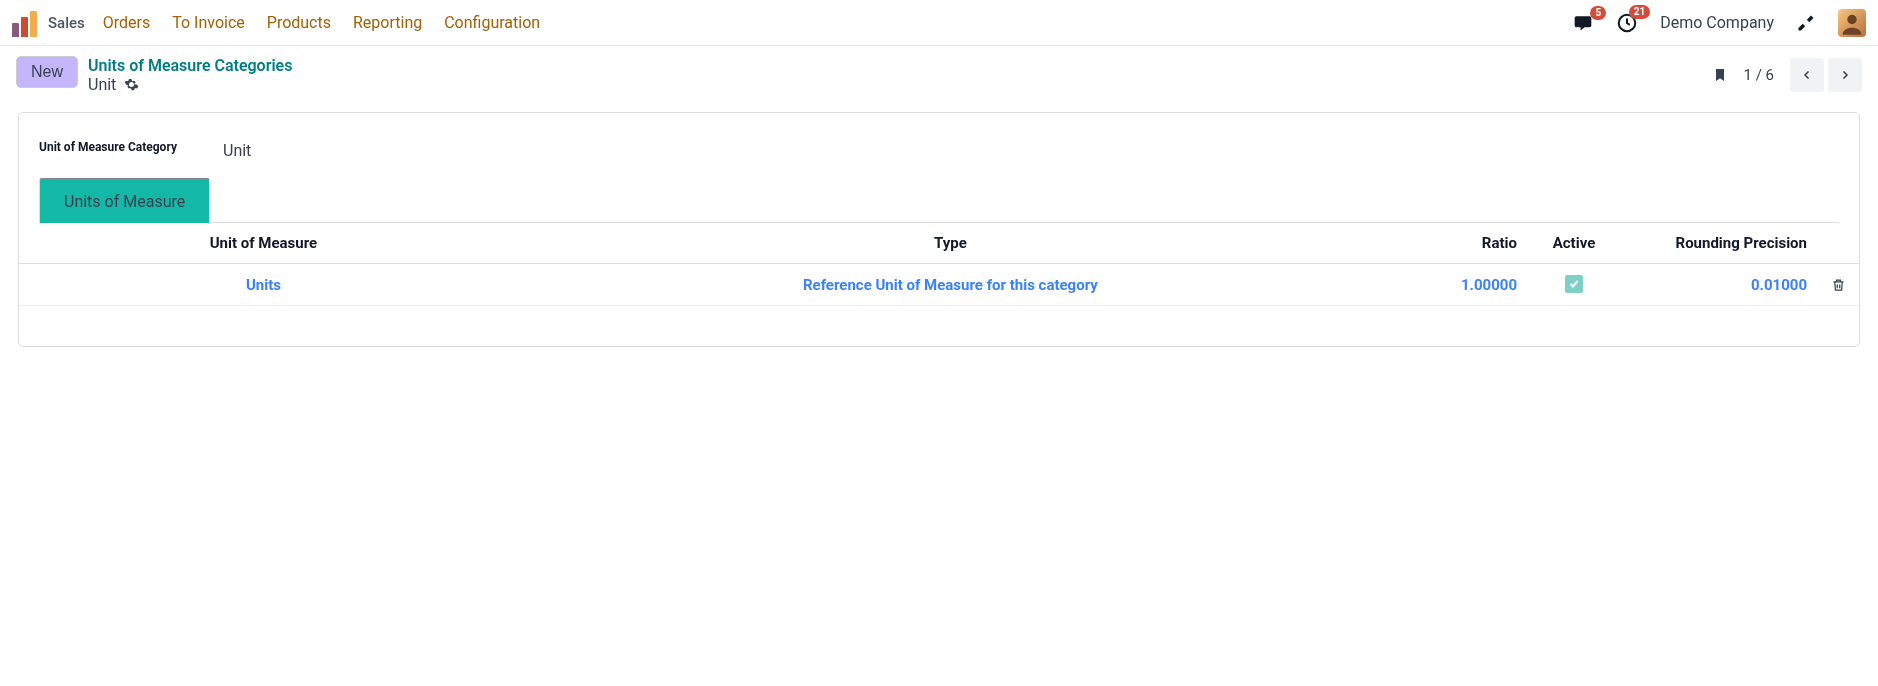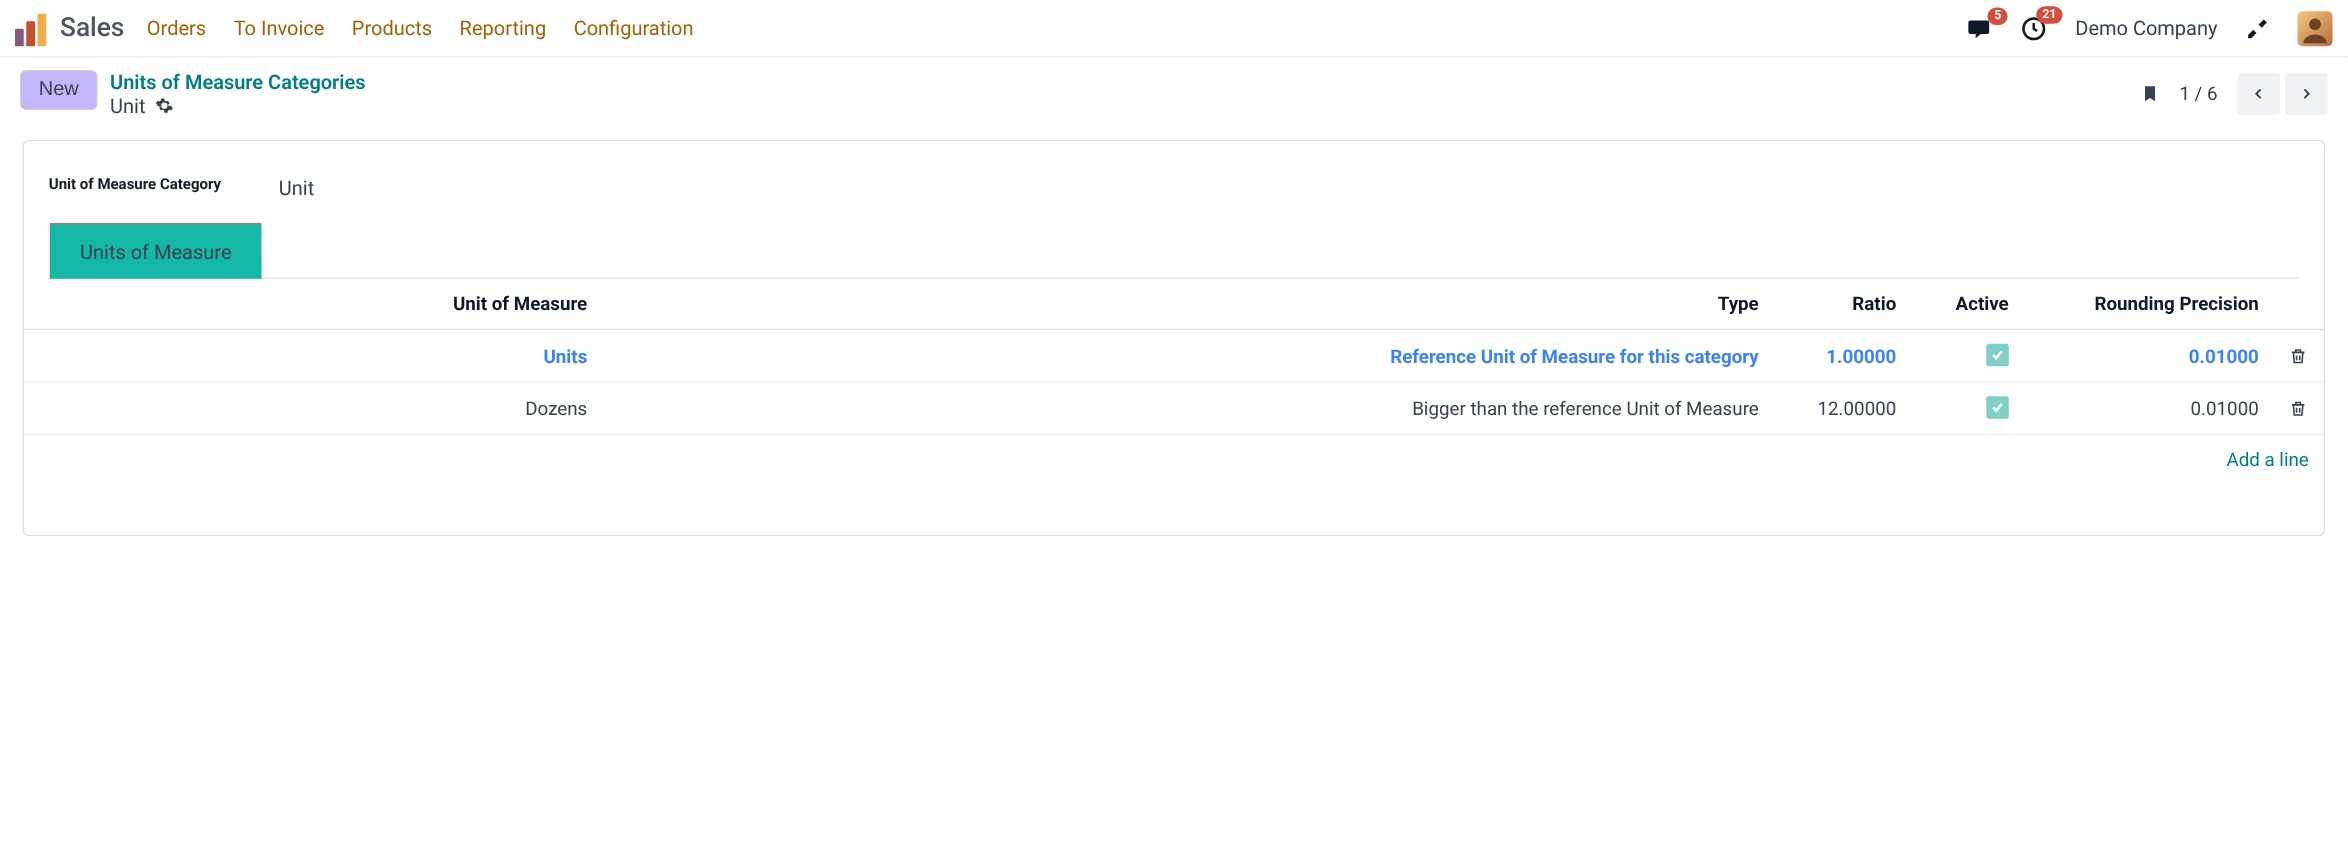--- a/index.html
+++ b/index.html
@@ -6,21 +6,21 @@
   body { font-family: -apple-system, BlinkMacSystemFont, "Segoe UI", Roboto, "Helvetica Neue", Arial, sans-serif; font-size: 15px; color: #374151; background: #fff; }
   
   
   .navbar { display: flex; align-items: center; padding: 6px 12px; border-bottom: 1px solid #e5e7eb; height: 46px; }
   .nav-left { display: flex; align-items: center; gap: 4px; }
   .app-logo { width: 28px; height: 28px; display: flex; align-items: flex-end; gap: 2px; margin-right: 4px; }
   .app-logo .bar { width: 7px; border-radius: 1px 1px 0 0; }
   .app-logo .bar.b1 { height: 14px; background: #875A7B; }
   .app-logo .bar.b2 { height: 20px; background: #c74f30; }
   .app-logo .bar.b3 { height: 26px; background: #f0ad4e; }
-  .app-name { font-size: 21px; font-weight: 500; color: #4b5563; margin-right: 14px; }
+  .app-name { font-size: 15px; font-weight: 500; color: #4b5563; margin-right: 14px; }
   .nav-menu { display: flex; gap: 22px; }
   .nav-menu a { color: #a16207; text-decoration: none; font-size: 16px; cursor: pointer; }
   .nav-right { margin-left: auto; display: flex; align-items: center; gap: 22px; }
   .nav-ico-wrap { position: relative; display: flex; align-items: center; cursor: pointer; }
   .badge { position: absolute; top: -7px; right: -12px; background: #d44c3b; color: #fff; font-size: 10px; font-weight: 700; border-radius: 9px; padding: 1px 5px; line-height: 12px; min-width: 14px; text-align: center; }
   .company-name { font-size: 16px; color: #374151; cursor: pointer; }
   .avatar { width: 28px; height: 28px; border-radius: 4px; background: linear-gradient(135deg,#f5c77e,#b86f3f); display:flex; align-items:center; justify-content:center; overflow:hidden;}
   
   
   .control-panel { display: flex; align-items: center; padding: 10px 16px 18px 16px; }
@@ -40,21 +40,21 @@
   .form-label { font-weight: 700; color: #111827; width: 160px; font-size: 12px; line-height: 1.35; }
   .form-value { font-size: 16px; color: #374151; padding-top: 2px; }
   
   
   .tabs { display: flex; border-bottom: 1px solid #ddd; margin-top: 12px; }
   .tab { padding: 12px 24px; border: 1px solid transparent; border-bottom: none; cursor: pointer; font-size: 16px; color: #374151;}
   .tab.active { border-color: #ddd; border-top: 2px solid #888; background: #14b8a6; margin-bottom: -1px; border-radius: 3px 3px 0 0; }
   
   
   .uom-table { width: calc(100% + 40px); margin-left: -20px; margin-right: -20px; border-collapse: collapse; }
-  .uom-table th, .uom-table td { padding: 11px 12px; text-align: right; border-bottom: 1px solid #eee; font-size: 15px; }
+  .uom-table th, .uom-table td { padding: 11px 12px; text-align: center; border-bottom: 1px solid #eee; font-size: 15px; }
   .uom-table th { font-weight: 700; color: #111827; border-bottom: 1px solid #ddd; }
   .uom-table th:first-child, .uom-table td:first-child { padding-left: 38px; }
   .col-ratio { text-align: right !important; width: 110px; }
   .col-active { width: 90px; }
   .col-rounding { text-align: right !important; width: 200px; }
   .col-actions { width: 40px; text-align: center !important; }
   tr.ref td { font-weight: 700; color:#3b82f6; }
   .chk { display: inline-flex; width: 18px; height: 18px; background: #7fcfc6; border-radius: 2px; align-items: center; justify-content: center; }
   .add-line { color: #017e84; cursor: pointer; }
   .uom-table tr.no-border td { border-bottom: none; }
@@ -174,33 +174,16 @@
             <td class="col-active"><span class="chk">
                 <svg width="12" height="12" viewBox="0 0 24 24" fill="none" stroke="#fff" stroke-width="4">
                   <path d="M5 12l5 5 9-11"></path>
                 </svg>
               </span></td>
             <td class="col-rounding">0.01000</td>
             <td class="col-actions"><span><svg width="15" height="16" viewBox="0 0 24 24" fill="none" stroke="#374151" stroke-width="2">
                   <path d="M4 7h16M9 7V4h6v3M6 7l1 13h10l1-13M10 11v6M14 11v6"></path>
                 </svg></span></td>
           </tr>
-          <tr>
-            <td>Dozens</td>
-            <td>Bigger than the reference Unit of Measure</td>
-            <td class="col-ratio">12.00000</td>
-            <td class="col-active"><span class="chk">
-                <svg width="12" height="12" viewBox="0 0 24 24" fill="none" stroke="#fff" stroke-width="4">
-                  <path d="M5 12l5 5 9-11"></path>
-                </svg>
-              </span></td>
-            <td class="col-rounding">0.01000</td>
-            <td class="col-actions"><span><svg width="15" height="16" viewBox="0 0 24 24" fill="none" stroke="#374151" stroke-width="2">
-                  <path d="M4 7h16M9 7V4h6v3M6 7l1 13h10l1-13M10 11v6M14 11v6"></path>
-                </svg></span></td>
-          </tr>
-          <tr class="no-border">
-            <td colspan="6"><span class="add-line">Add a line</span></td>
-          </tr>
         </tbody>
     </table>
   </div>
 </div>
 
 </body></html>

